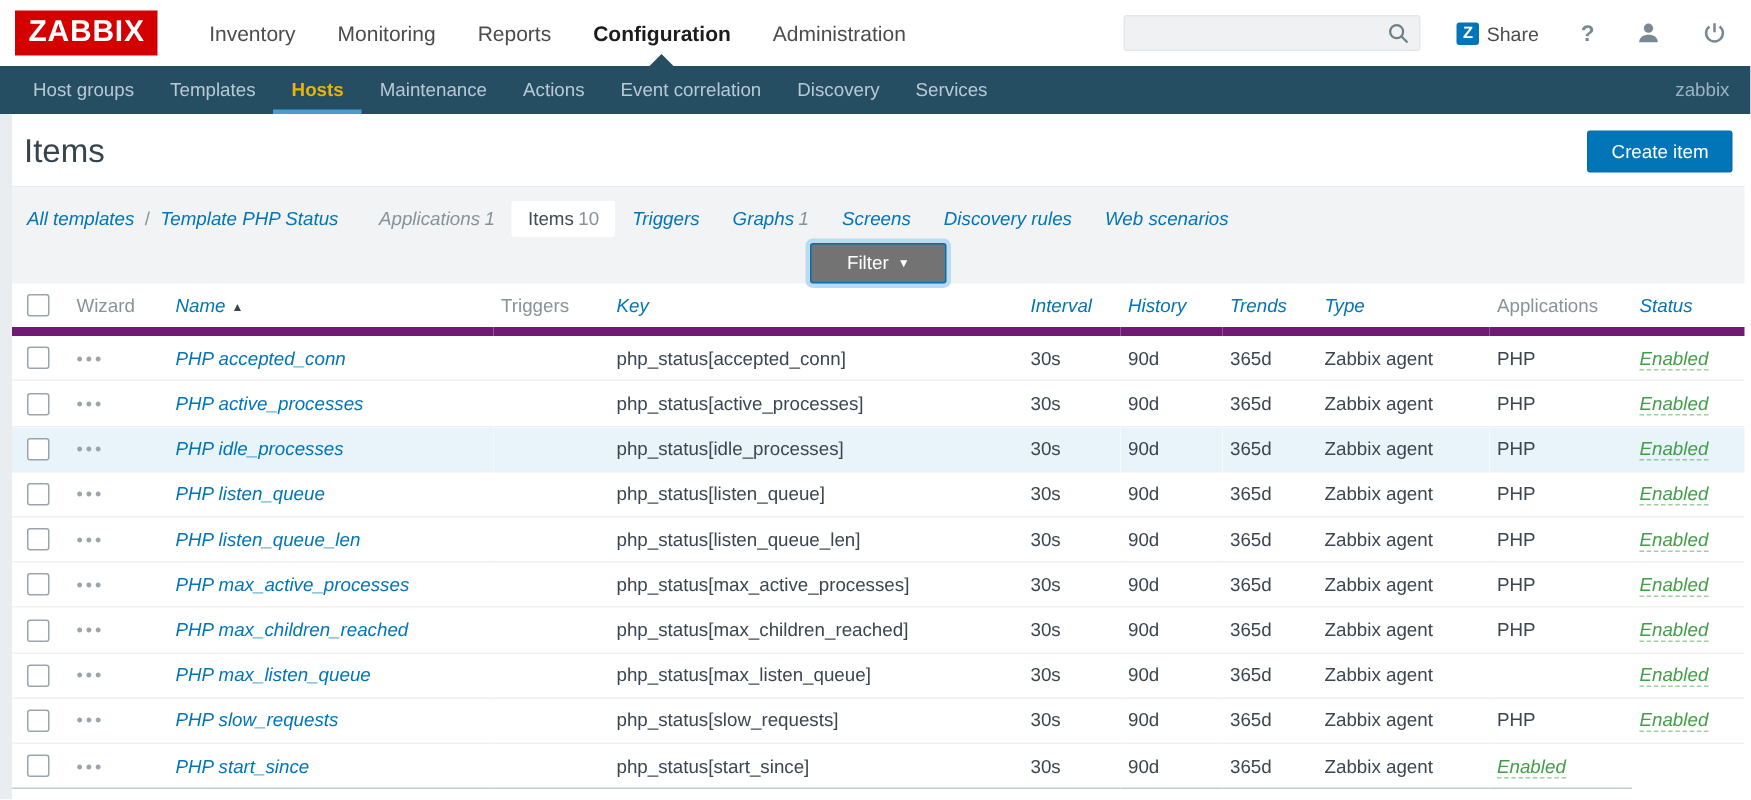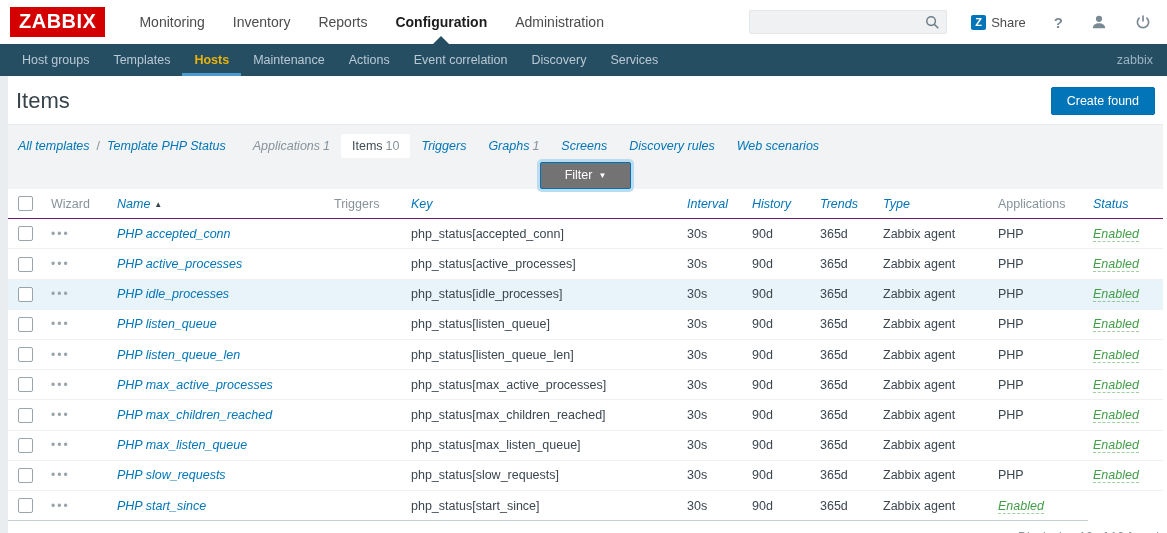--- a/index.html
+++ b/index.html
@@ -47,21 +47,21 @@
   .tab-link.muted { color:#87939b; }
   .cnt { color:#87939b; margin-left:3px; }
   .cnt:empty { display:none; }
   .tab-sel { background:#fff; color:#3f4c54; padding:5px 11px; border-radius:2px; cursor:default; }
   .filter-row { text-align:center; margin-top:3px; }
   .filter-btn { background:#737373; border:1px solid #026fae; color:#fff; font-size:12.5px; padding:5px 24px 6px; border-radius:2px; cursor:pointer; box-shadow:0 0 0 3px #badcf2; position:relative; font-family:inherit; }
   .caret-down { font-size:8px; margin-left:6px; vertical-align:1px; }
 
   
   table.items { width:100%; border-collapse:collapse; table-layout:fixed; font-size:12.5px; }
-  table.items th { text-align:left; font-weight:400; padding:7px 5px; border-bottom:1px solid #701a75; white-space:nowrap;margin-left:12px; }
+  table.items th { text-align:left; font-weight:400; padding:7px 5px; border-bottom:6px solid #701a75; white-space:nowrap;margin-left:12px; }
   table.items td { padding:7px 5px; border-bottom:1px solid #eef1f2; color:#3b4650; white-space:nowrap; overflow:hidden; }
   tr.hl td { background:#e8f3fa; }
   th.sortable a { color:#0275b8; }
   th.plain { color:#87939b; }
   .sort-arrow { font-size:8px; color:#38444c; margin-left:4px; vertical-align:1px; }
   .c-cb { padding-left:10px !important; width:38px; }
   td a.lnk { color:#0275b8; }
   .dots { color:#9aa5ab; letter-spacing:2px; font-size:12px; cursor:pointer; }
   a.status { color:#429e47; border-bottom:1px dashed rgba(66,158,71,.5); }
   input[type="checkbox"] { appearance:none; -webkit-appearance:none; width:15px; height:15px; border:1px solid #9aa5ab; border-radius:2px; background:#fff; vertical-align:middle; cursor:pointer; }
@@ -70,22 +70,22 @@
   .table-footer { padding:9px 4px; text-align:right; color:#87939b; font-size:12.5px; }
 
   .svgicon { display:block; }
 </style>
 </head>
 <body>
 
 <div class="topbar">
   <div class="logo">ZABBIX</div>
   <div class="top-menu">
+    <div class="mi">Inventory</div>
     <div class="mi">Monitoring</div>
-    <div class="mi">Inventory</div>
     <div class="mi">Reports</div>
     <div class="mi active">Configuration</div>
     <div class="mi">Administration</div>
   </div>
   <div class="search-wrap">
     <input class="search-input" type="text" placeholder="" style="">
     <span class="search-icon">
       <svg class="svgicon" width="15" height="15" viewBox="0 0 16 16">
         <circle cx="6.5" cy="6.5" r="4.6" fill="none" stroke="#6f7f89" stroke-width="1.6"></circle>
         <line x1="10" y1="10" x2="14.2" y2="14.2" stroke="#6f7f89" stroke-width="1.6"></line>
@@ -122,21 +122,21 @@
   <div class="sn">Services</div>
   <div class="sn-user">zabbix</div>
 </div>
 
 <div class="leftstrip"></div>
 
 <div class="content">
 
   <div class="page-head">
     <div class="page-title">Items</div>
-    <button class="btn-primary">Create found</button>
+    <button class="btn-primary">Create item</button>
   </div>
 
   <div class="nav-band">
     <div class="crumb-row">
       <a class="bc-link">All templates</a>
       <span class="bc-sep">/</span>
       <a class="bc-link">Template PHP Status</a>
       <div class="tabs">
         <a class="tab-link muted"><span>Applications</span><span class="cnt">1</span></a>
         <span class="tab-sel"><span>Items</span><span class="cnt">10</span></span>

